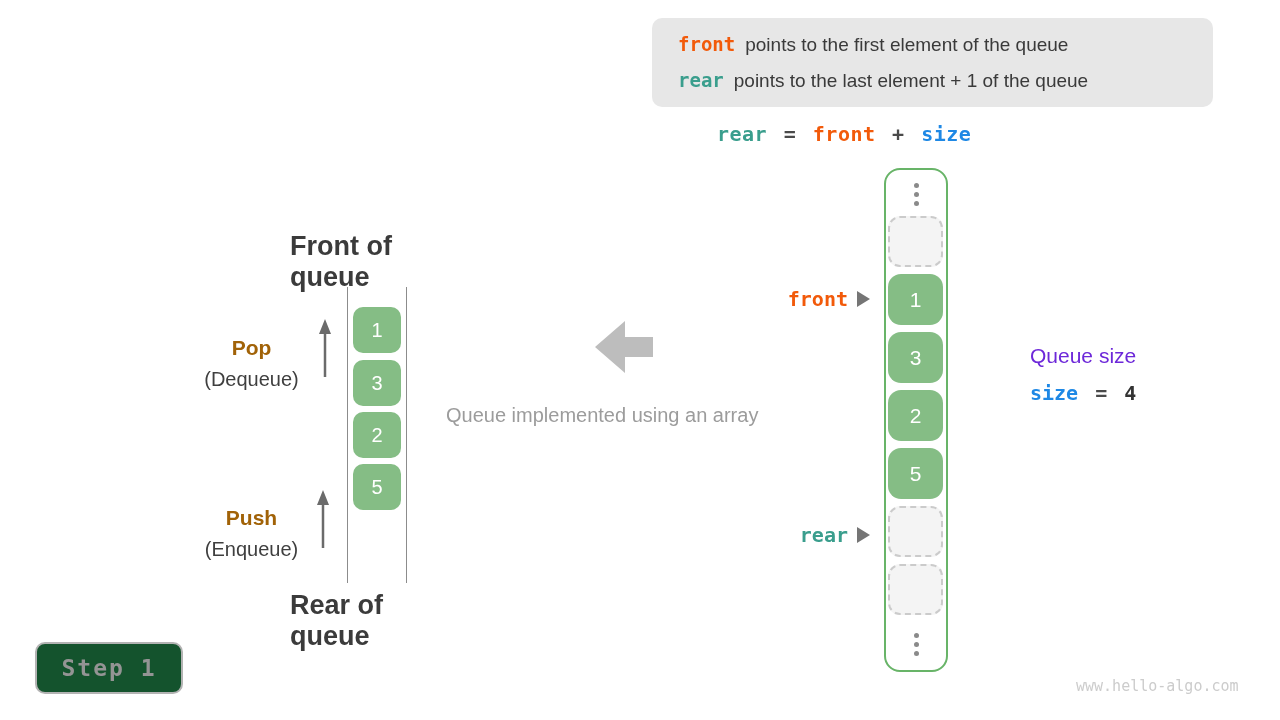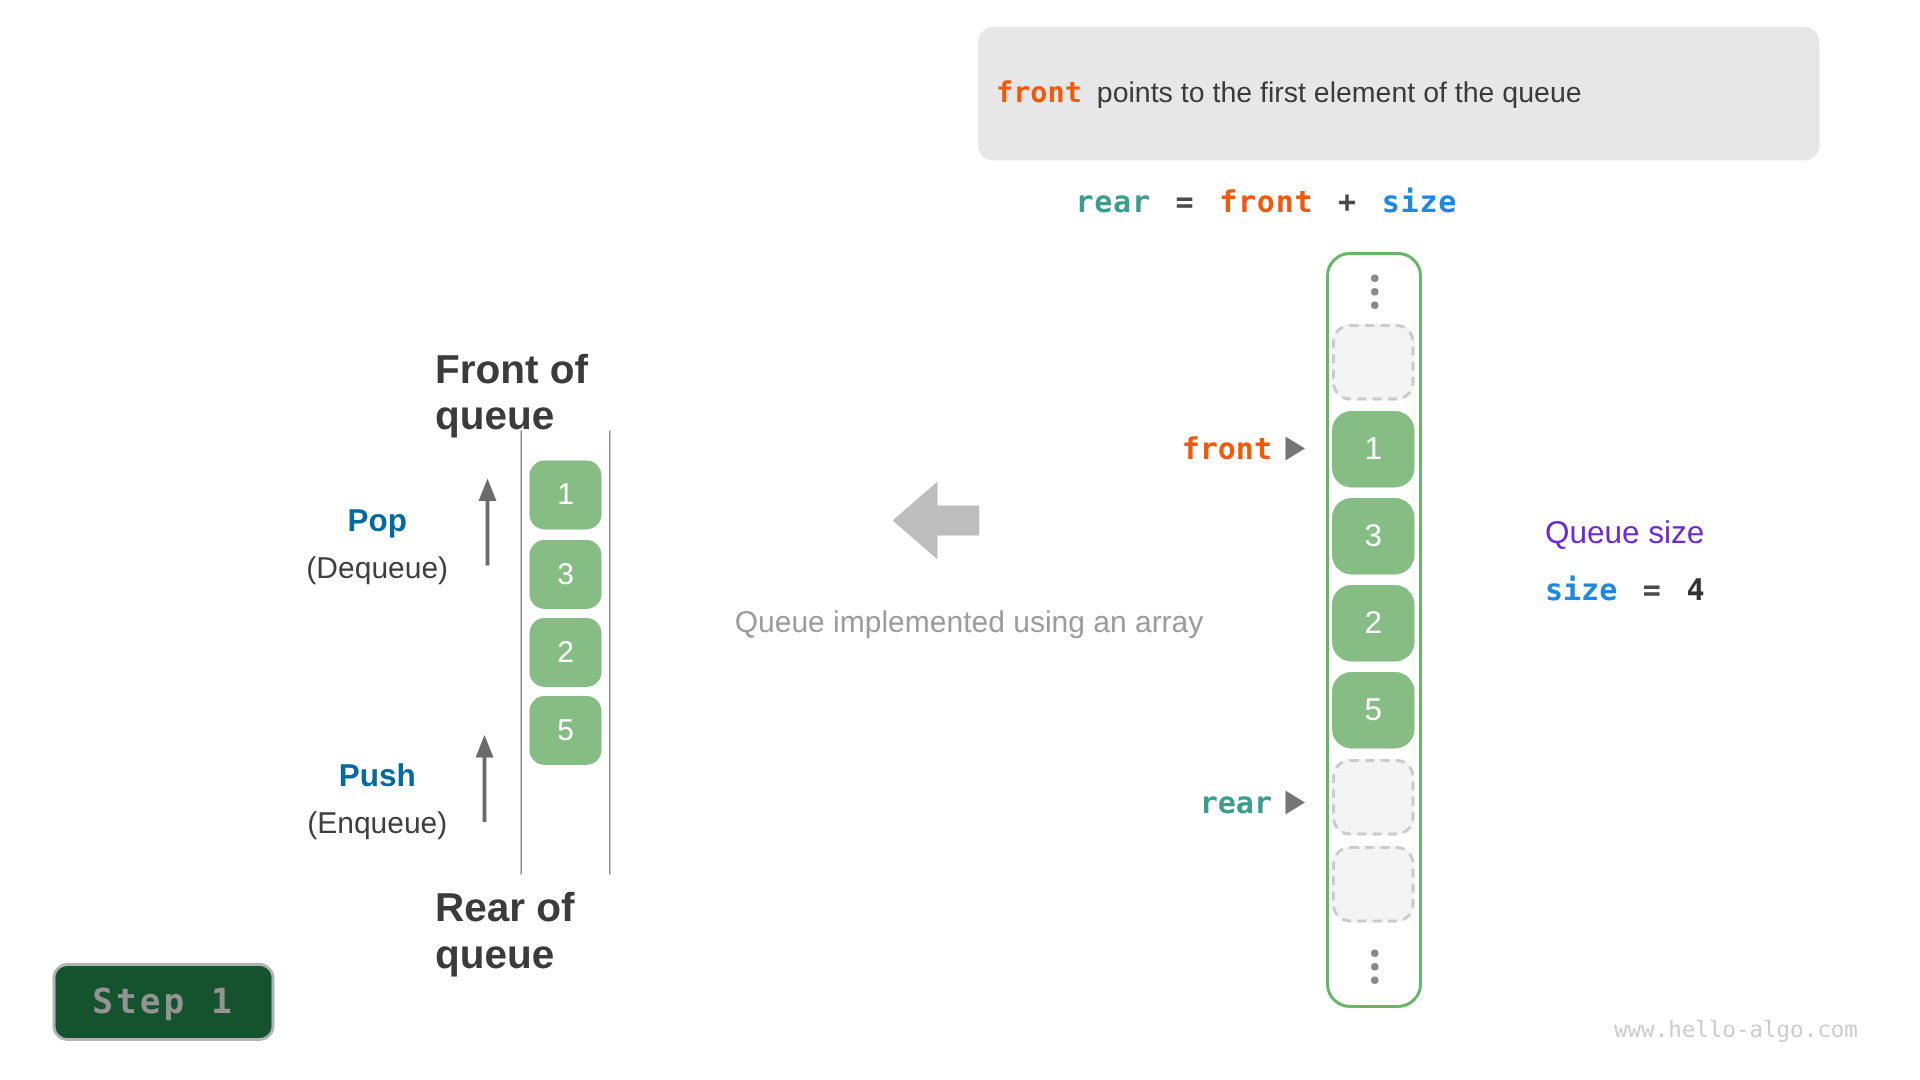--- a/index.html
+++ b/index.html
@@ -13,21 +13,21 @@
     overflow: hidden;
   }
   .mono { font-family: "DejaVu Sans Mono", monospace; font-weight: bold; }
 
   
   .info-box {
     position: absolute; left: 652px; top: 18px;
     width: 561px; height: 89px;
     background: #e7e7e7; border-radius: 10px;
     display: flex; flex-direction: column; justify-content: center;
-    padding-left: 12px; gap: 5px;
+    padding-left: 26px; gap: 5px;
   }
   .info-line { font-size: 19px; line-height: 30px; color: #3a3a3a; }
   .info-line .kw { font-size: 19px; margin-right: 10px; }
   .kw-front { color: #f25a0a; }
   .kw-rear  { color: #3a9e8d; }
   .kw-size  { color: #1e88e5; }
 
   
   .formula {
     position: absolute; left: 674px; top: 122px;
@@ -51,29 +51,29 @@
   .channel-right { left: 406px; }
 
   .lcell {
     position: absolute; left: 353px; width: 48px; height: 46px;
     background: #85bd85; border-radius: 10px;
     display: flex; align-items: center; justify-content: center;
     color: #ffffff; font-size: 20px;
   }
 
   .op-block { position: absolute; left: 169px; width: 165px; text-align: center; }
-  .op-title { font-size: 21px; font-weight: bold; color: #0369a1; text-align: center; }
+  .op-title { font-size: 21px; font-weight: bold; color: #a16207; text-align: center; }
   .op-sub   { font-size: 20px; color: #3f3f3f; margin-top: 8px; }
   .up-arrow { position: absolute; width: 16px; height: 60px; }
 
   
   .big-arrow { position: absolute; left: 595px; top: 321px; }
   .caption {
     position: absolute; left: 446px; top: 404px; width: 400px;
-    text-align: center; font-size: 20px; color: #9c9c9c;
+    font-size: 20px; color: #9c9c9c;
   }
 
   
   .array-container {
     position: absolute; left: 884px; top: 168px;
     width: 64px; height: 504px;
     border: 2px solid #68b468; border-radius: 16px; background: #ffffff;
   }
   .rcell {
     position: absolute; left: 888px; width: 55px; height: 51px;
@@ -138,20 +138,23 @@
     font-size: 15px; color: #cccccc;
   }
 </style>
 </head>
 <body>
 
 <div class="info-box">
   <div class="info-line">
     <span class="mono kw kw-front">front</span><span>points to the first element of the queue</span>
   </div>
+  <div class="info-line">
+    <span class="mono kw kw-rear">rear</span><span>points to the last element + 1 of the queue</span>
+  </div>
 </div>
 
 <div class="formula">
   <span class="kw-rear">rear</span>
   <span>=</span>
   <span class="kw-front">front</span>
   <span>+</span>
   <span class="kw-size">size</span>
 </div>
 

